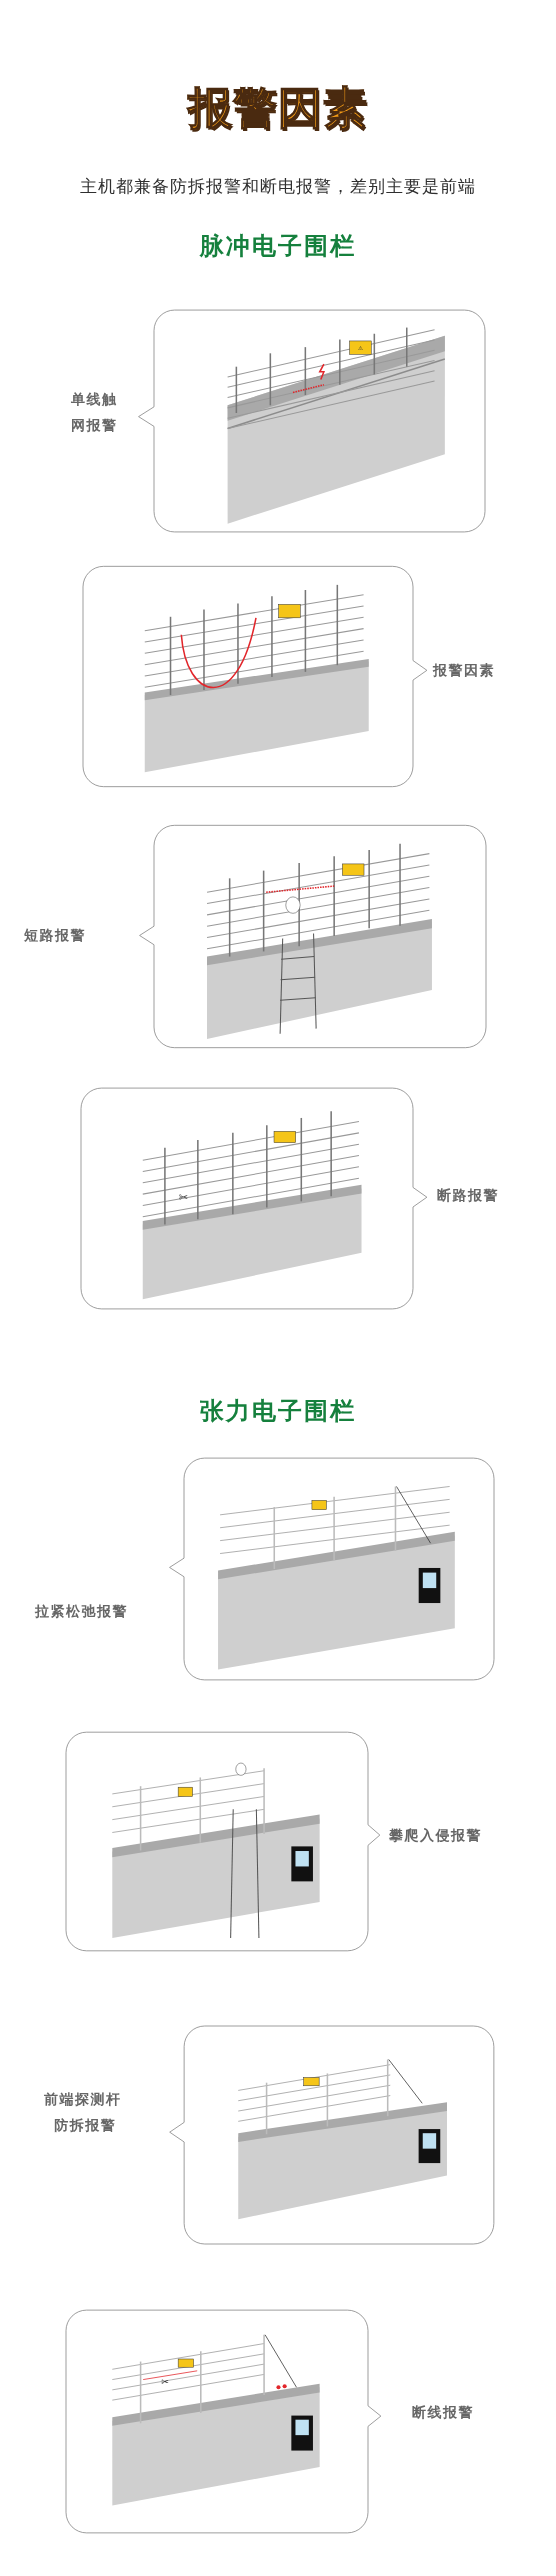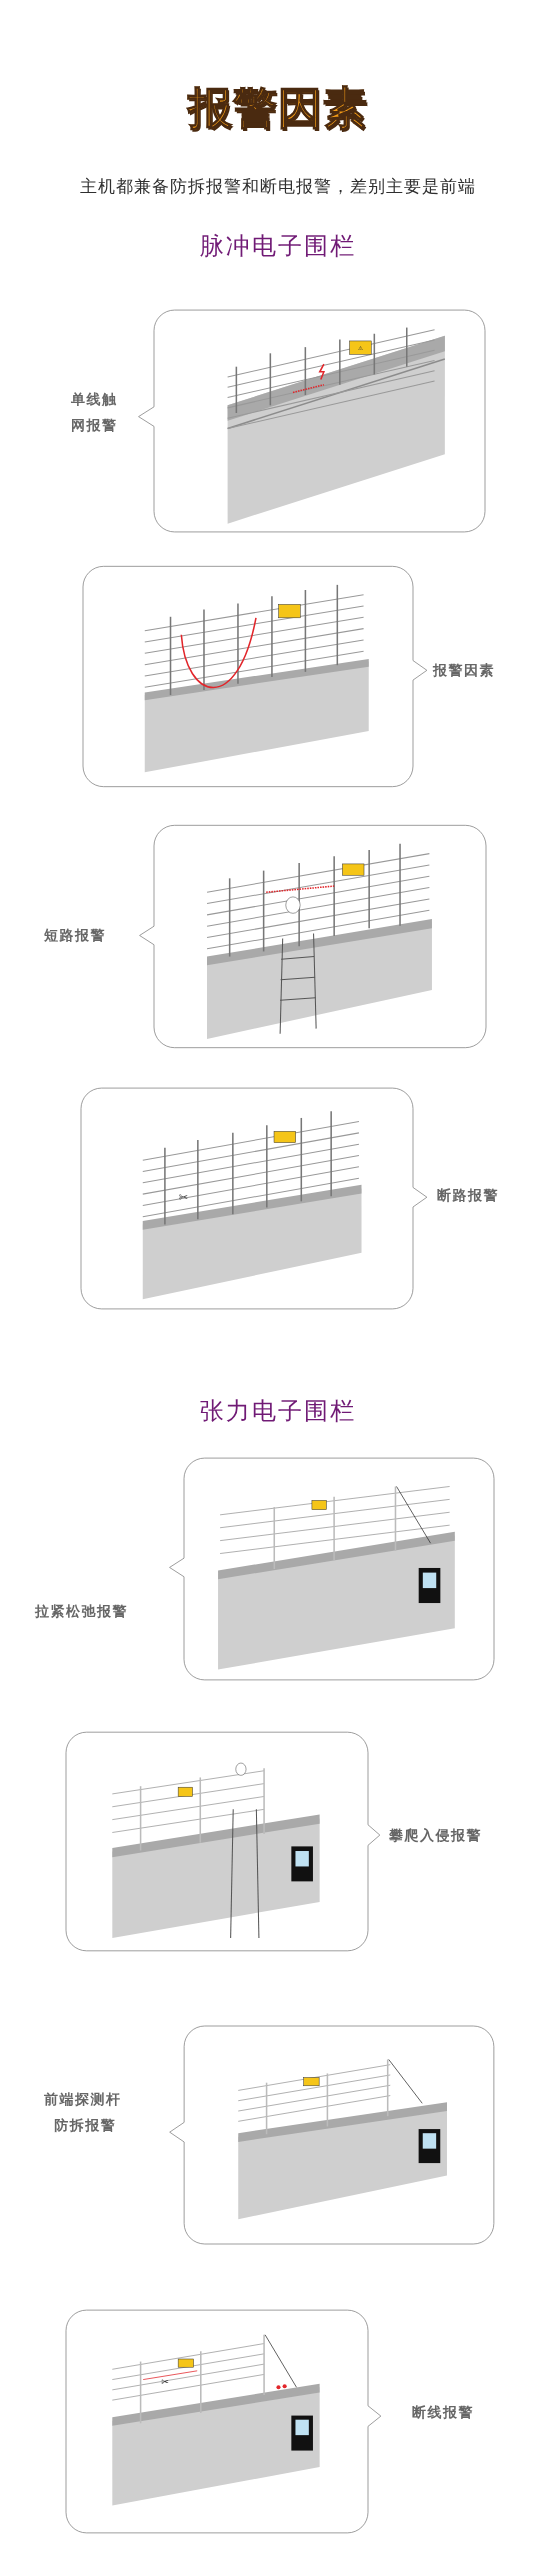--- a/index.html
+++ b/index.html
@@ -5,21 +5,21 @@
   html, body { margin: 0; padding: 0; background: #ffffff; }
   body { width: 556px; height: 2612px; position: relative; overflow: hidden;
          font-family: "DejaVu Sans", "Liberation Sans", sans-serif; }
   .abs { position: absolute; }
   .title { left: 0; width: 556px; top: 82px; text-align: center; font-size: 44px; font-weight: bold;
            letter-spacing: 1px; line-height: 52px; }
   .title span { color: #F29B16; -webkit-text-stroke: 1px #4a2a10;
            text-shadow: 1.5px 1.5px 0 #4a2a10; }
   .subtitle { left: 0; width: 556px; top: 174px; text-align: center; font-size: 17px; color: #2f2f2f;
               letter-spacing: 1px; line-height: 25px; }
-  .heading { left: 0; width: 556px; text-align: center; font-size: 24px; font-weight: normal; color: #701a75;
+  .heading { left: 0; width: 556px; text-align: center; font-size: 24px; font-weight: bold; color: #15803d;
              letter-spacing: 2.1px; line-height: 29px; }
   .label { font-size: 14px; font-weight: bold; color: #666666; line-height: 26px; letter-spacing: 1.5px; white-space: nowrap; }
   .card { position: absolute; }
   .card svg { position: absolute; left: 0; top: 0; overflow: visible; }
 </style>
 </head>
 <body>
 
 <div class="abs title"><span>报警因素</span></div>
 <div class="abs subtitle">主机都兼备防拆报警和断电报警，差别主要是前端</div>
@@ -122,21 +122,21 @@
     <g stroke="#555" stroke-width="2" fill="none">
       <line x1="250" y1="220" x2="245" y2="405"></line>
         <line x1="310" y1="210" x2="315" y2="395"></line>
       <line x1="247" y1="260" x2="311" y2="255"></line>
         <line x1="246" y1="300" x2="313" y2="295"></line>
       <line x1="245" y1="340" x2="314" y2="335"></line>
     </g>
     <ellipse cx="270" cy="155" rx="14" ry="16" fill="#fff" stroke="#444"></ellipse>
   </svg>
 </div>
-<div class="abs label" style="left:44px; top:922px;">
+<div class="abs label" style="left:24px; top:922px;">
   <div>短路报警</div>
 </div>
 
 <div class="card" style="left:81px; top:1088px; width:332px; height:221px;">
   <svg width="332" height="221" viewBox="0 0 645 429">
     <path d="M40,0 H605 A40,40 0 0 1 645,40 V193 L672,212 L645,231 V389 A40,40 0 0 1 605,429 H40 A40,40 0 0 1 0,389 V40 A40,40 0 0 1 40,0 Z" fill="#fff" stroke="#808080" stroke-width="1.5"></path>
   </svg>
   <svg width="332" height="221" viewBox="0 0 645 429">
     <polygon points="120,265 545,195 545,320 120,410" fill="#cfcfcf"></polygon>
     <polygon points="120,258 545,188 545,205 120,275" fill="#a9a9a9"></polygon>

